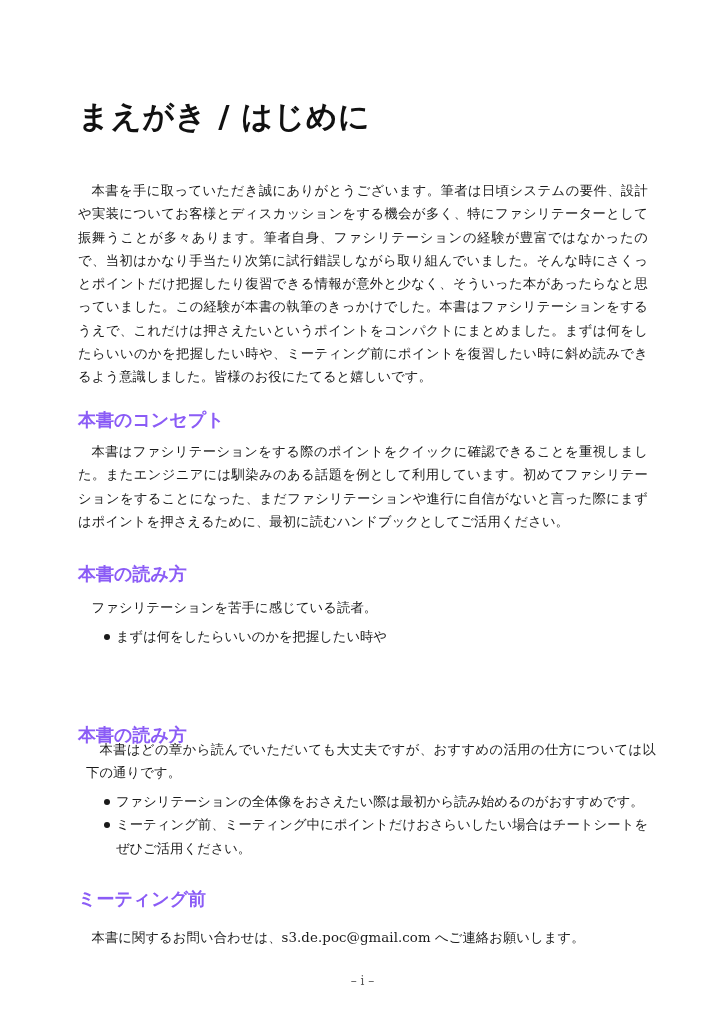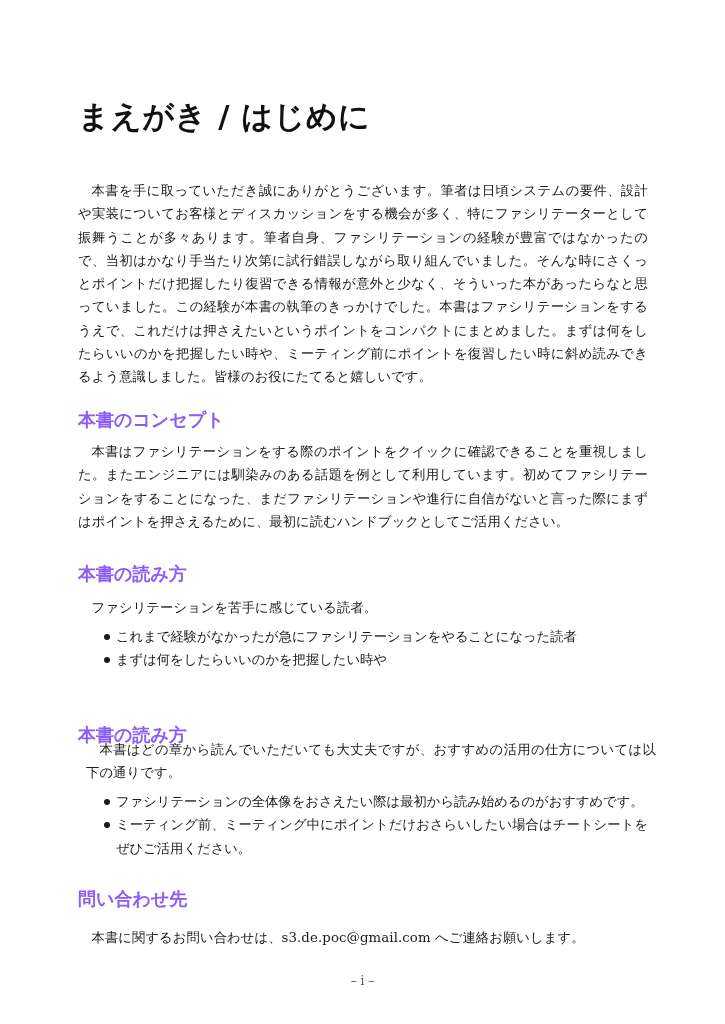--- a/index.html
+++ b/index.html
@@ -25,28 +25,27 @@
   <h1>まえがき / はじめに</h1>
 
   <p style="top:179px;">本書を手に取っていただき誠にありがとうございます。筆者は日頃システムの要件、設計や実装についてお客様とディスカッションをする機会が多く、特にファシリテーターとして振舞うことが多々あります。筆者自身、ファシリテーションの経験が豊富ではなかったので、当初はかなり手当たり次第に試行錯誤しながら取り組んでいました。そんな時にさくっとポイントだけ把握したり復習できる情報が意外と少なく、そういった本があったらなと思っていました。この経験が本書の執筆のきっかけでした。本書はファシリテーションをするうえで、これだけは押さえたいというポイントをコンパクトにまとめました。まずは何をしたらいいのかを把握したい時や、ミーティング前にポイントを復習したい時に斜め読みできるよう意識しました。皆様のお役にたてると嬉しいです。</p>
 
   <h2 style="top:408px;">本書のコンセプト</h2>
   <p style="top:440px;">本書はファシリテーションをする際のポイントをクイックに確認できることを重視しました。またエンジニアには馴染みのある話題を例として利用しています。初めてファシリテーションをすることになった、まだファシリテーションや進行に自信がないと言った際にまずはポイントを押さえるために、最初に読むハンドブックとしてご活用ください。</p>
 
   <h2 style="top:562px;">本書の読み方</h2>
   <p style="top:596px;">ファシリテーションを苦手に感じている読者。</p>
   <ul style="top:625px;">
-    <li><span class="bullet"></span><span>これまで経験がなかったが急にファシリテーションをやることになった読者</span></li>
     <li><span class="bullet"></span><span>まずは何をしたらいいのかを把握したい時や</span></li>
   </ul>
 
   <h2 style="top:703px;margin-top:20px;">本書の読み方</h2>
   <p style="top:738px;margin-left:8px;">本書はどの章から読んでいただいても大丈夫ですが、おすすめの活用の仕方については以下の通りです。</p>
   <ul style="top:790px;">
     <li><span class="bullet"></span><span>ファシリテーションの全体像をおさえたい際は最初から読み始めるのがおすすめです。</span></li>
     <li><span class="bullet"></span><span>ミーティング前、ミーティング中にポイントだけおさらいしたい場合はチートシートをぜひご活用ください。</span></li>
   </ul>
 
-  <h2 style="top:887px;">問い合わせ先</h2>
+  <h2 style="top:887px;">ミーティング前</h2>
   <p style="top:926px;">本書に関するお問い合わせは、s3.de.poc@gmail.com へご連絡お願いします。</p>
 </div>
 
 <div class="footer">– i –</div>
 
 </body></html>

